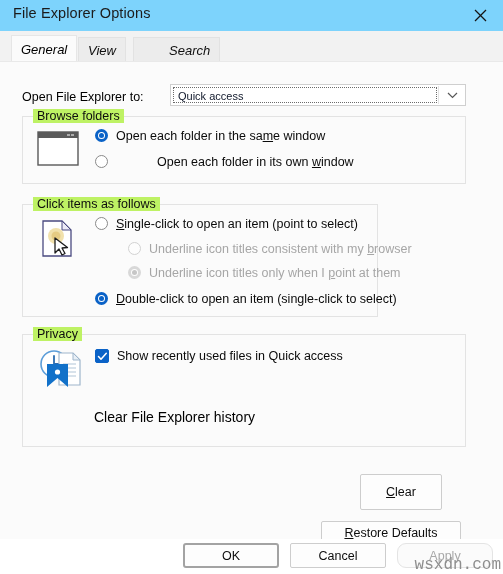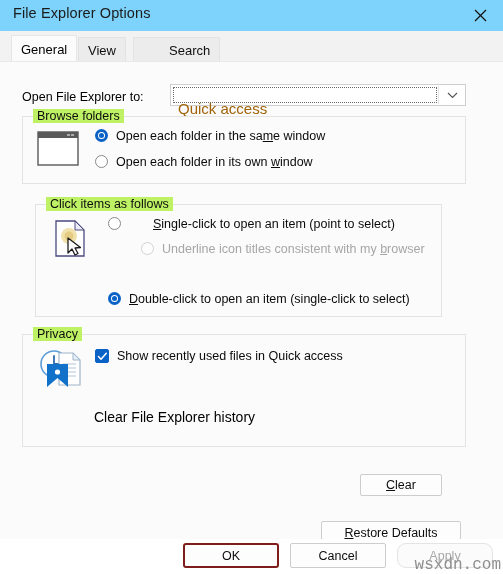--- a/index.html
+++ b/index.html
@@ -57,20 +57,21 @@
     padding: 0 9px;
     display: flex;
     align-items: center;
     font-size: 13px;
     color: #0f0f0f;
     border: 1px solid #e2e2e2;
     border-bottom: none;
     background: #ececec;
     cursor: default;
     box-sizing: border-box;
+    font-style: italic;
   }
   .tab.active {
     background: #fbfbfb;
     border-color: #e6e6e6;
     color: #000;
     top: 4px;
     height: 27px;
   }
   #tab-general { left: 11px; }
   #tab-view    { left: 78px; }
@@ -106,23 +107,23 @@
   #combo-focus {
     position: absolute;
     left: 2px; top: 2px;
     right: 28px; bottom: 2px;
     border: 1px dotted #6b6b6b;
     box-sizing: border-box;
     pointer-events: none;
   }
   #combo-value {
     position: absolute;
-    left: 7px; top: 15px;
-    font-size: 15px;
-    color: #a16207;
+    left: 7px; top: 5px;
+    font-size: 11px;
+    color: #0f172a;
   }
   #combo-divider {
     position: absolute;
     right: 26px; top: 1px; bottom: 1px;
     width: 1px;
     background: #e4e4e4;
   }
   #combo-arrow {
     position: absolute;
     right: 0; top: 0;
@@ -141,21 +142,21 @@
   .group-title {
     position: absolute;
     top: -8px; left: 10px;
     background: #bef264;
     padding: 0 4px;
     font-size: 12.5px;
     color: #0d0d0d;
     white-space: nowrap;
   }
   #group-browse  { left: 22px; top: 54px;  width: 444px; height: 68px; }
-  #group-click   { left: 22px; top: 142px; width: 407px; height: 113px; margin-left: 13px; }
+  #group-click   { left: 22px; top: 142px; width: 356px; height: 113px; }
   #group-privacy { left: 22px; top: 272px; width: 444px; height: 113px; }
 
   
   .opt {
     position: absolute;
     display: flex;
     align-items: flex-start;
     cursor: default;
     white-space: nowrap;
   }
@@ -216,30 +217,30 @@
     font-size: 12.5px;
     color: #0d0d0d;
     display: flex;
     align-items: center;
     justify-content: center;
     box-sizing: border-box;
     cursor: default;
   }
   .btn.disabled { color: #a8a8a8; background: #fbfbfb; border-color: #e4e4e4; border-radius: 9px; }
   .btn.focused {
-    border: 2px solid #7f1d1d;
+    border: 2px solid #a3a3a3;
     border-radius: 3px;
   }
 
   #clear-label {
     position: absolute;
     left: 94px; top: 347px;
     font-size: 14px;
   }
-  #btn-clear   { left: 360px; top: 412px; width: 82px; height: 22px; }
+  #btn-clear   { left: 360px; top: 412px; width: 82px; height: 36px; }
   #btn-restore { left: 321px; top: 459px; width: 140px; height: 24px; }
 
   
   #footer {
     position: absolute;
     left: 0; top: 539px;
     width: 503px; height: 35px;
     background: #ffffff;
   }
   #btn-ok     { left: 183px; top: 543px; width: 96px; height: 25px; }
@@ -305,49 +306,53 @@
         <line x1="30" y1="4" x2="33" y2="4" stroke="#ffffff" stroke-width="1"></line>
         <line x1="34" y1="4" x2="37" y2="4" stroke="#ffffff" stroke-width="1"></line>
       </svg>
     </div>
 
     <div class="opt" style="left:72px; top:12px;">
       <span class="radio checked"></span>
       <span class="opt-label"><span>Open each folder in the sa</span><span class="underline">m</span><span>e window</span></span>
     </div>
 
-    <div class="opt" style="left:72px; top:38px;">
+    <div class="opt" style="left:72px; top:38px;gap:41px;">
       <span class="radio"></span>
       <span class="opt-label"><span>Open each folder in its own </span><span class="underline">w</span><span>indow</span></span>
     </div>
   </div>
 
   <div class="group" id="group-click">
     <div class="group-title">Click items as follows</div>
 
     <div class="icon-box" style="left:17px; top:14px;">
       <svg width="36" height="40" viewBox="0 0 36 40">
         <path d="M3 2 H22 L31 11 V37 H3 Z" fill="#ffffff" stroke="#4a4a80" stroke-width="1.3"></path>
         <path d="M22 2 V11 H31 Z" fill="#eceaf6" stroke="#4a4a80" stroke-width="1"></path>
         <circle cx="16" cy="17" r="8" fill="#f0dfa8" opacity="0.95"></circle>
         <circle cx="16" cy="17" r="4.5" fill="#e3c97e" opacity="0.9"></circle>
         <path d="M15 19 L15 34 L19 30 L22 36 L25 34.5 L22 29 L27.5 28.5 Z" fill="#ffffff" stroke="#1c1c1c" stroke-width="1.3" stroke-linejoin="round"></path>
       </svg>
     </div>
 
-    <div class="opt" style="left:72px; top:12px;gap:24px;">
+    <div class="opt" style="left:72px; top:12px;">
       <span class="radio"></span>
       <span class="opt-label"><span></span><span class="underline">S</span><span>ingle-click to open an item (point to select)</span></span>
     </div>
 
     <div class="opt disabled" style="left:105px; top:37px;">
       <span class="radio dis"></span>
       <span class="opt-label"><span>Underline icon titles consistent with my </span><span class="underline">b</span><span>rowser</span></span>
     </div>
 
+    <div class="opt disabled" style="left:105px; top:61px;">
+      <span class="radio dis checked"></span>
+      <span class="opt-label"><span>Underline icon titles only when I </span><span class="underline">p</span><span>oint at them</span></span>
+    </div>
 
     <div class="opt" style="left:72px; top:87px;">
       <span class="radio checked"></span>
       <span class="opt-label"><span></span><span class="underline">D</span><span>ouble-click to open an item (single-click to select)</span></span>
     </div>
   </div>
 
   <div class="group" id="group-privacy">
     <div class="group-title">Privacy</div>
 

